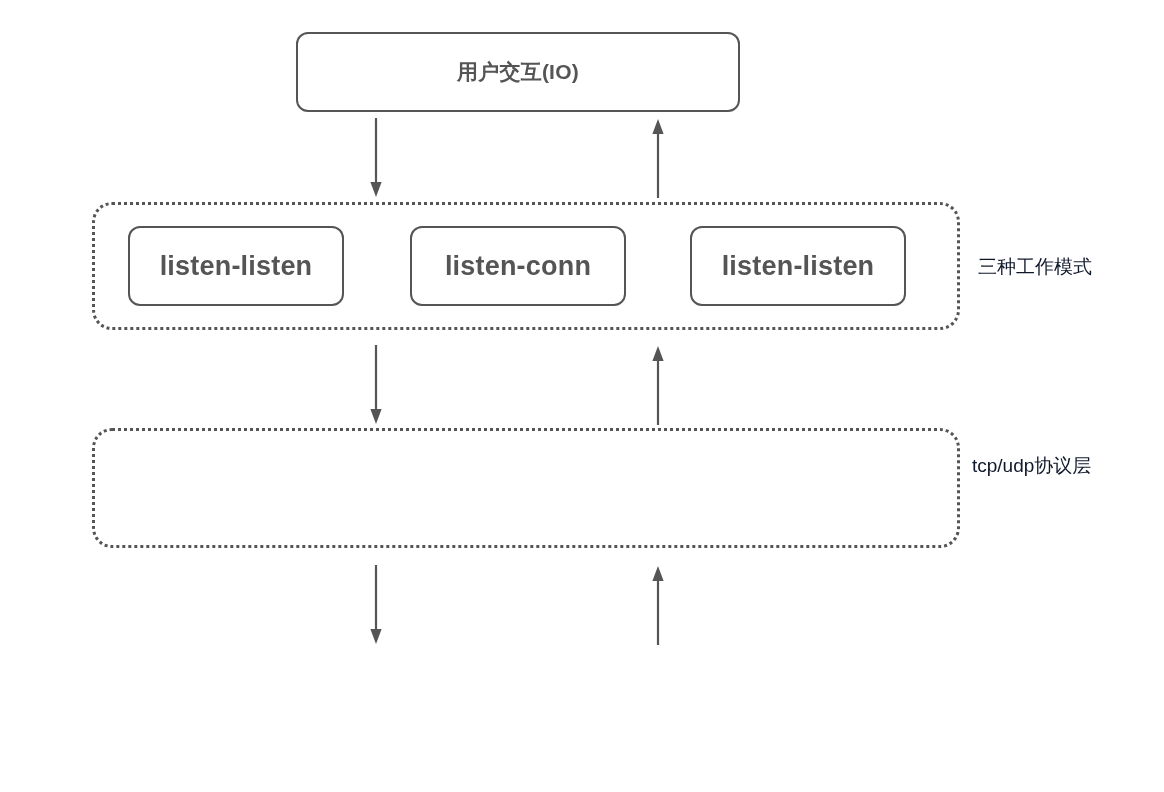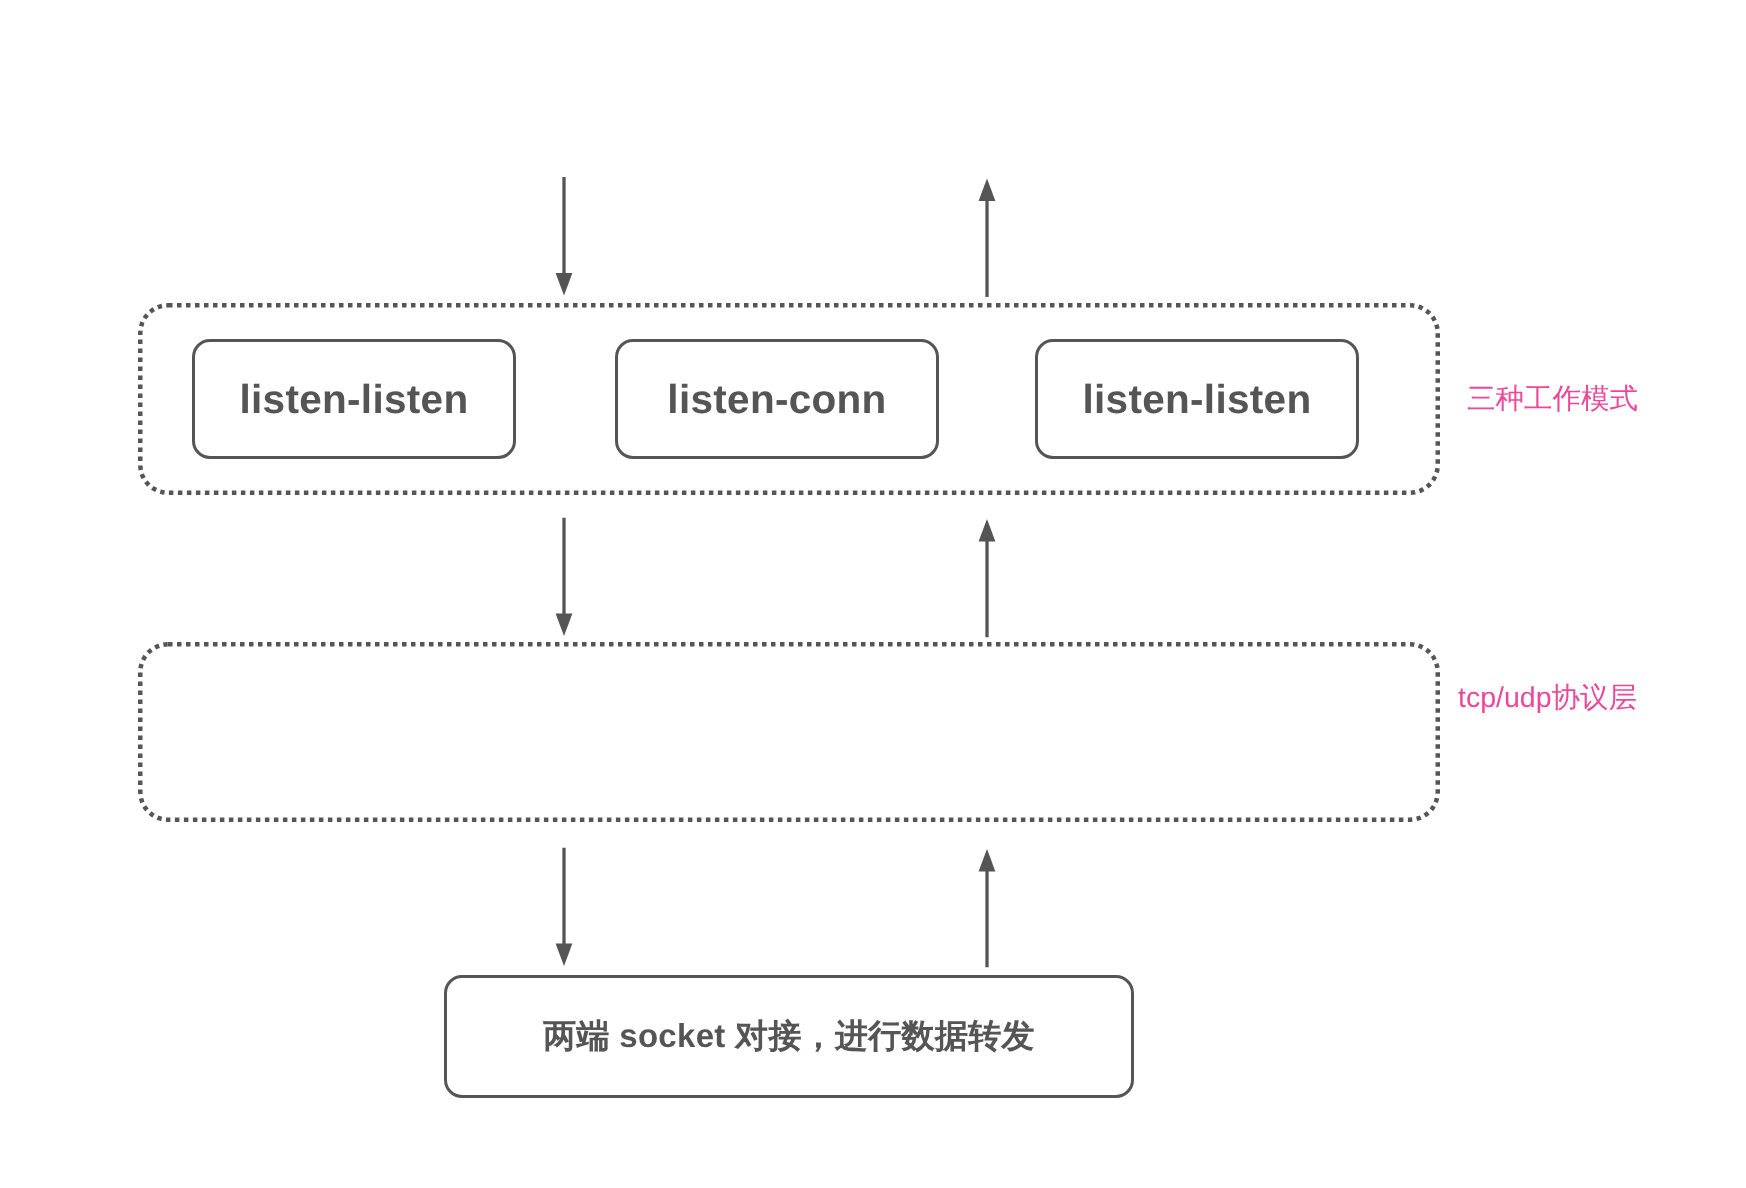--- a/index.html
+++ b/index.html
@@ -40,21 +40,21 @@
     position: absolute;
     box-sizing: border-box;
     border: 3px dotted #555555;
     border-radius: 20px;
     background: transparent;
   }
 
   
   .side-label {
     position: absolute;
-    color: #ec4899;
+    color: #0f172a;
     font-size: 19px;
     font-weight: 400;
     white-space: nowrap;
     line-height: 1;
   }
 
   
   .arrow {
     position: absolute;
   }
@@ -64,20 +64,21 @@
   .fs-top    { font-size: 21px; }
   .fs-mode   { font-size: 27px; }
   .fs-proto  { font-size: 21px; }
   .fs-bottom { font-size: 22px; }
 </style>
 </head>
 <body>
 
 <div id="canvas">
 
+  <div class="node fs-top" style="left:296px; top:32px; width:444px; height:80px;">用户交互(IO)</div>
 
   <div class="arrow" style="left:367px; top:118px;">
     <svg width="18" height="80" viewBox="0 0 18 80">
       <line x1="9" y1="0" x2="9" y2="66" stroke="#555555" stroke-width="2.2"></line>
       <polygon points="9,79 3.4,64 14.6,64" fill="#555555"></polygon>
     </svg>
   </div>
 
   <div class="arrow" style="left:649px; top:118px;">
     <svg width="18" height="80" viewBox="0 0 18 80">
@@ -123,15 +124,14 @@
     </svg>
   </div>
 
   <div class="arrow" style="left:649px; top:565px;">
     <svg width="18" height="80" viewBox="0 0 18 80">
       <line x1="9" y1="80" x2="9" y2="14" stroke="#555555" stroke-width="2.2"></line>
       <polygon points="9,1 3.4,16 14.6,16" fill="#555555"></polygon>
     </svg>
   </div>
 
-  <div class="node fs-bottom" style="left:296px; top:650px; width:460px; height:82px;">两端 socket 对接，进行数据转发</div>
 
 </div>
 
 </body></html>

